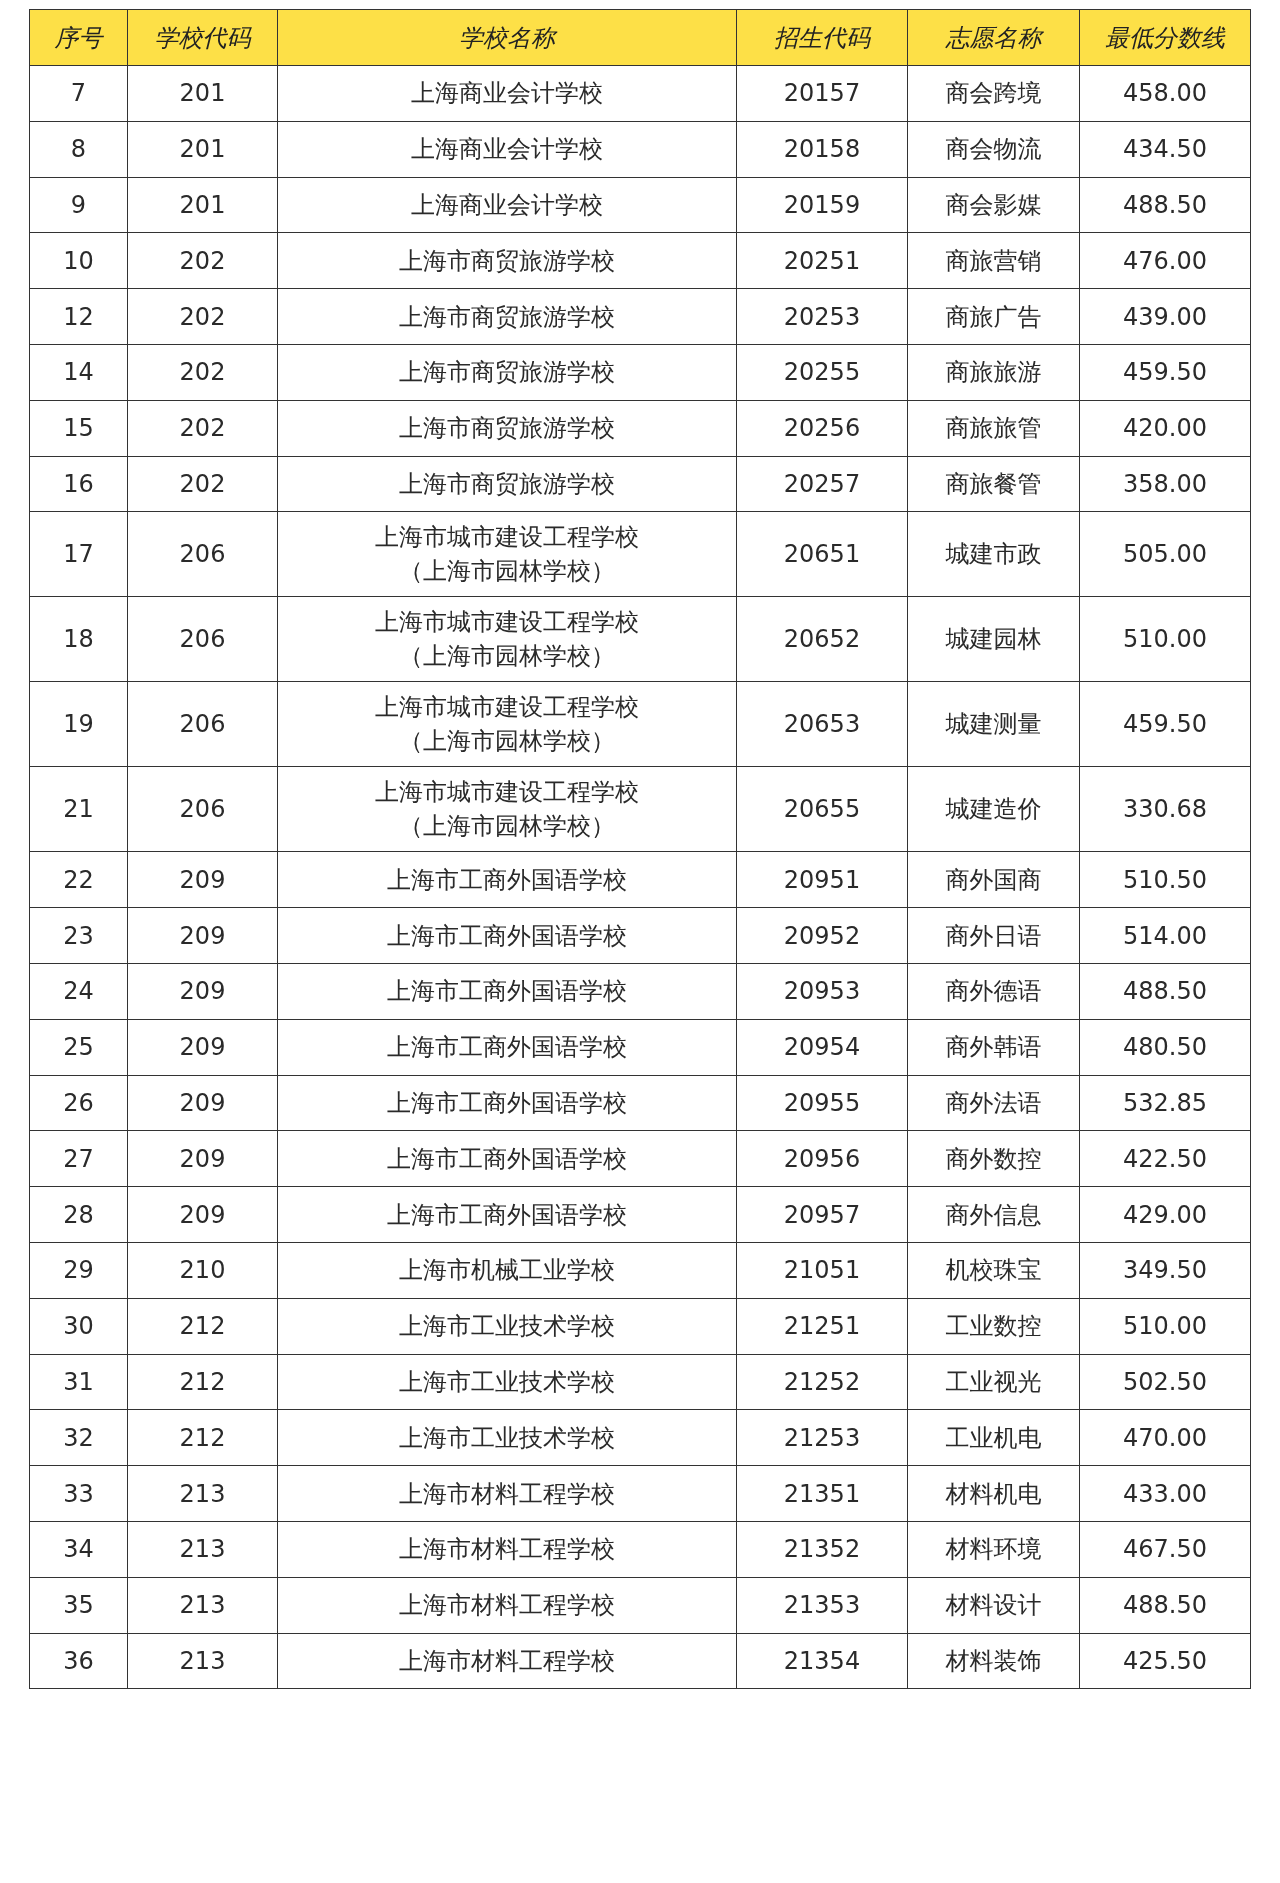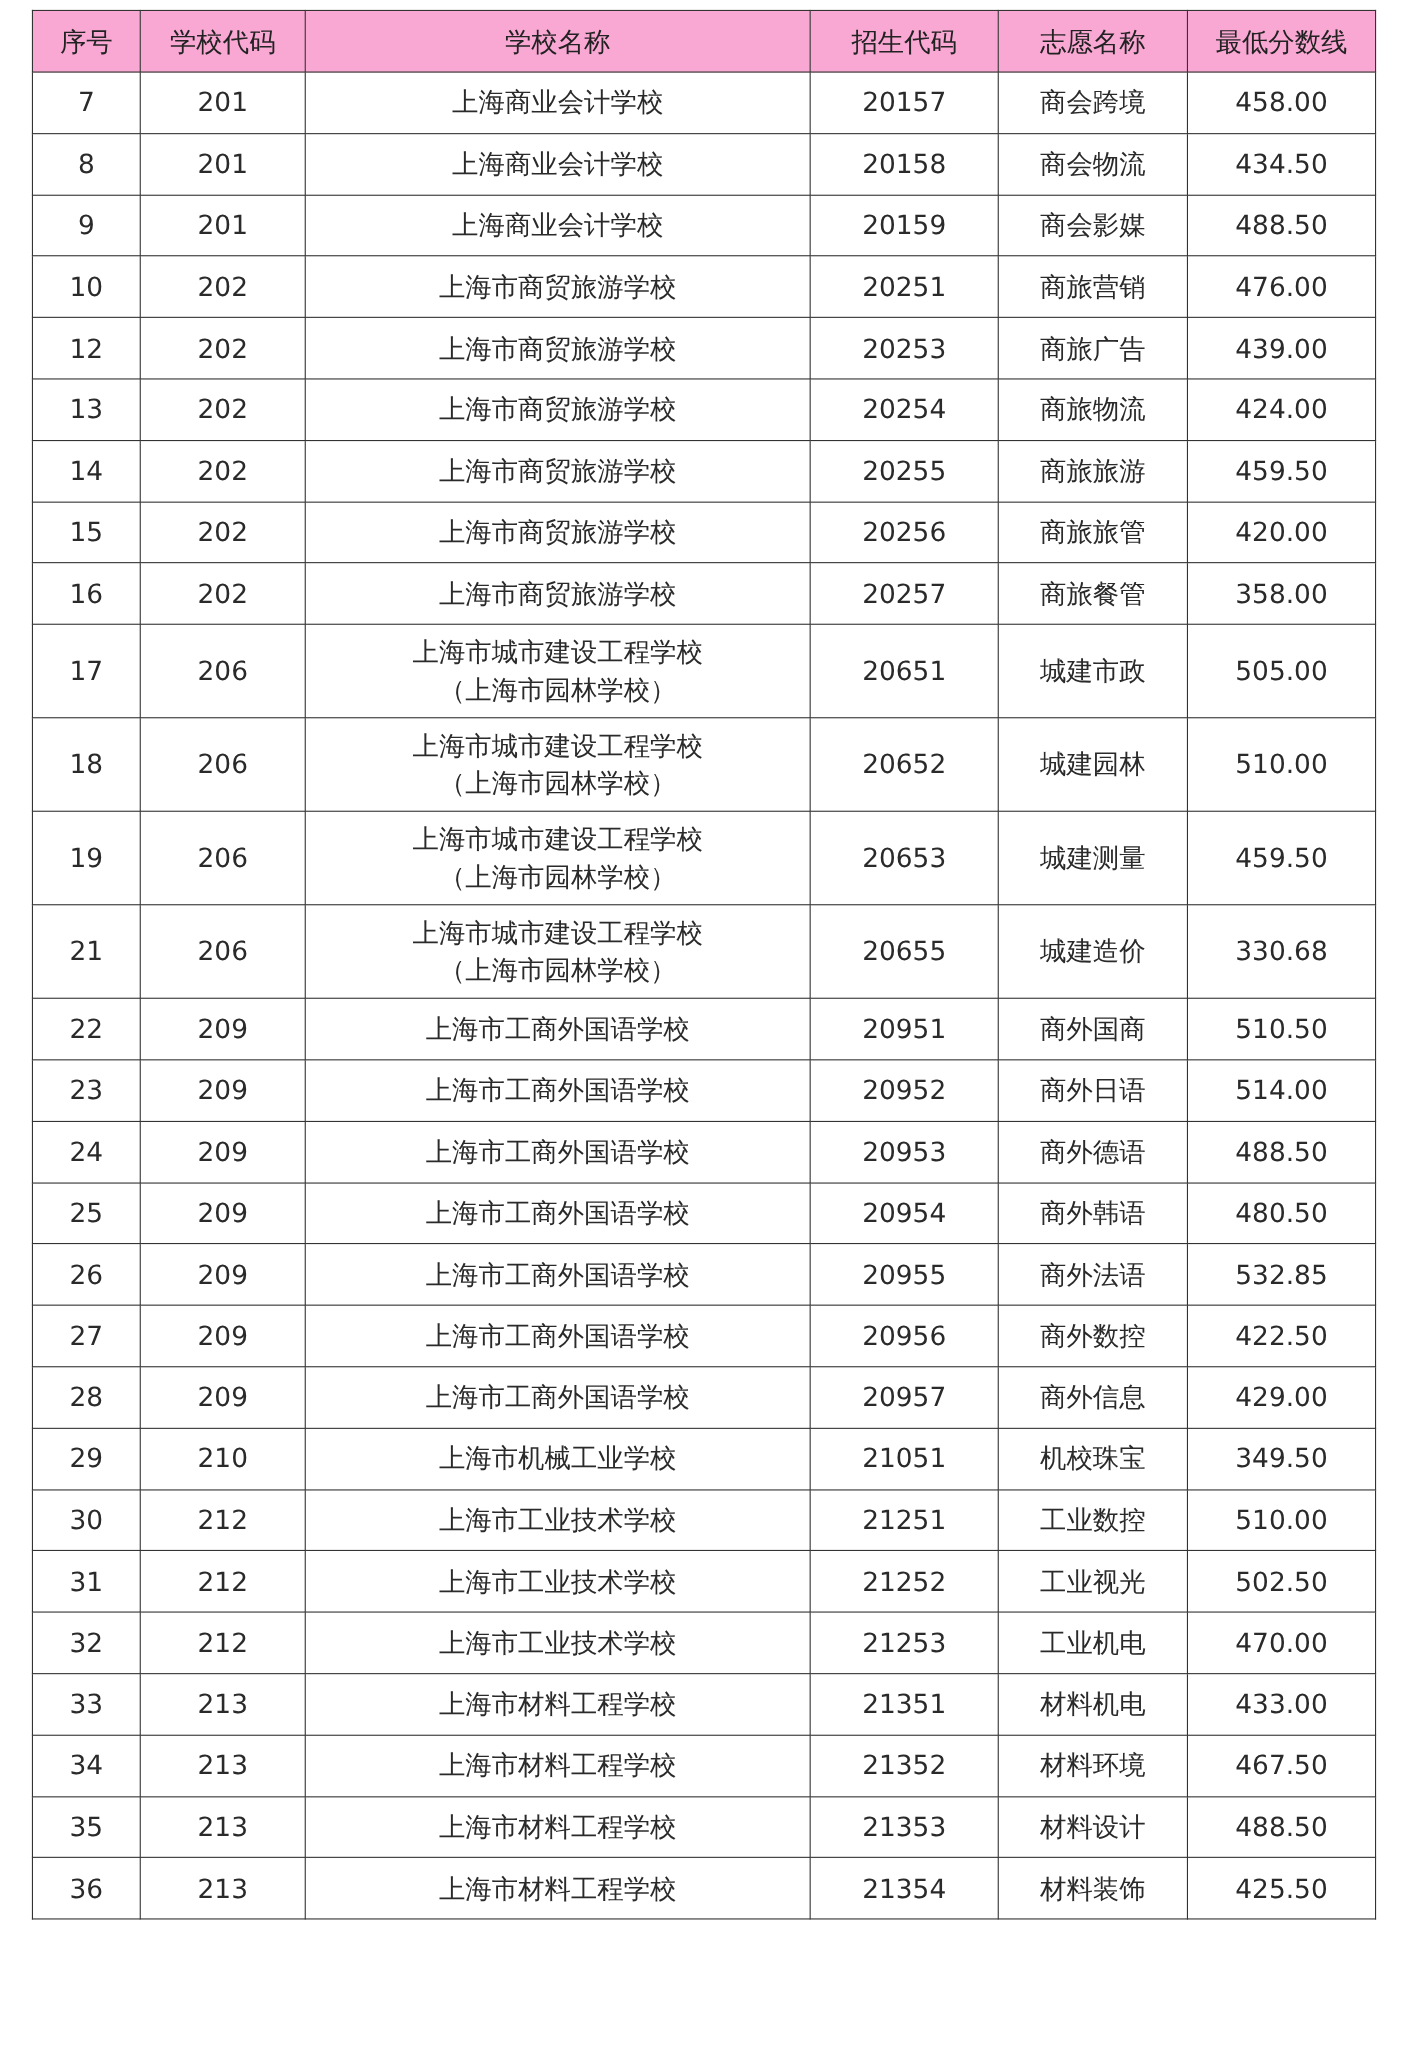--- a/index.html
+++ b/index.html
@@ -1,21 +1,21 @@
 <!DOCTYPE html>
 <html><head>
 <meta charset="utf-8">
 <style>
   html, body { margin: 0; padding: 0; background: #ffffff; }
   body { width: 1280px; height: 1883px; position: relative; overflow: hidden;
          font-family: "DejaVu Sans", "Liberation Sans", sans-serif; color: #2a2a2a; }
   table { position: absolute; left: 29px; top: 9px; border-collapse: collapse; table-layout: fixed; }
   th, td { border: 1.5px solid #333; text-align: center; vertical-align: middle; padding: 0;
            font-weight: normal; font-size: 24px; line-height: 34px; }
-  th { background: #f9a8d4; height: 55px; color: #222; }
+  th { background: #fde047; height: 55px; color: #222; font-style: italic; }
   td { height: 54.8px; background: #fff; }
   tr.tall td { height: 84px; }
   col.c1 { width: 98px; } col.c2 { width: 150px; } col.c3 { width: 459px; }
   col.c4 { width: 171px; } col.c5 { width: 172px; } col.c6 { width: 171px; }
   .line { display: block; }
 </style>
 </head>
 <body>
 
 <table>
@@ -82,30 +82,20 @@
         <td>12</td>
         <td>202</td>
         <td>
           <span class="line">上海市商贸旅游学校</span>
         </td>
         <td>20253</td>
         <td>商旅广告</td>
         <td>439.00</td>
       </tr>
       <tr>
-        <td>13</td>
-        <td>202</td>
-        <td>
-          <span class="line">上海市商贸旅游学校</span>
-        </td>
-        <td>20254</td>
-        <td>商旅物流</td>
-        <td>424.00</td>
-      </tr>
-      <tr>
         <td>14</td>
         <td>202</td>
         <td>
           <span class="line">上海市商贸旅游学校</span>
         </td>
         <td>20255</td>
         <td>商旅旅游</td>
         <td>459.50</td>
       </tr>
       <tr>

